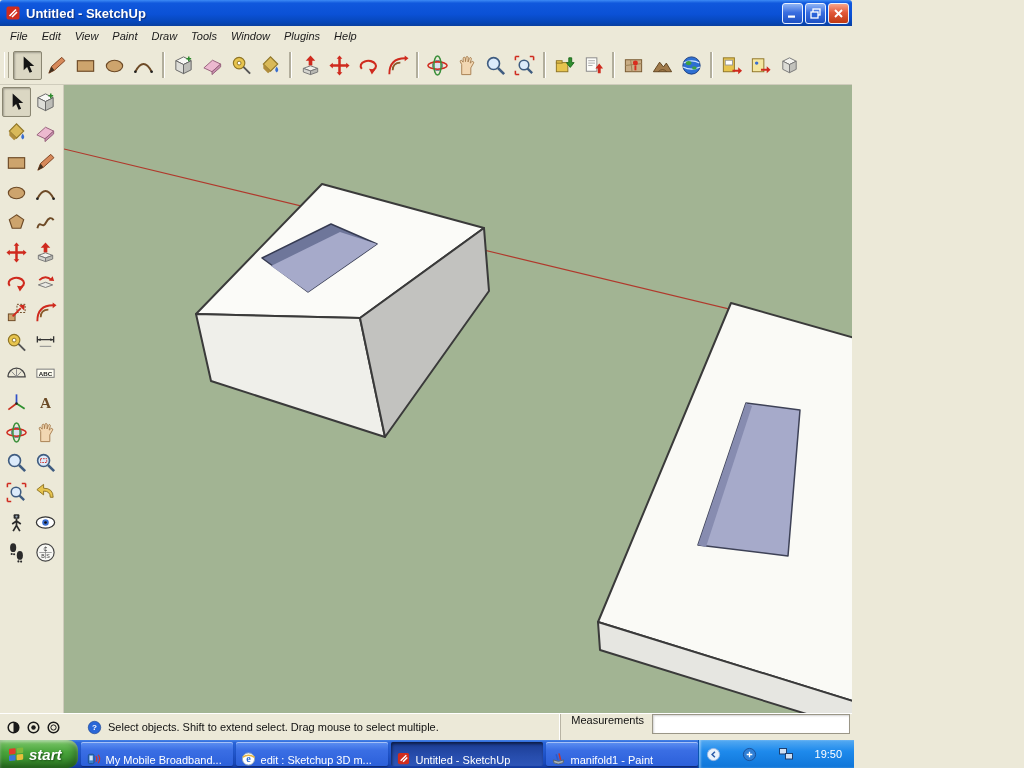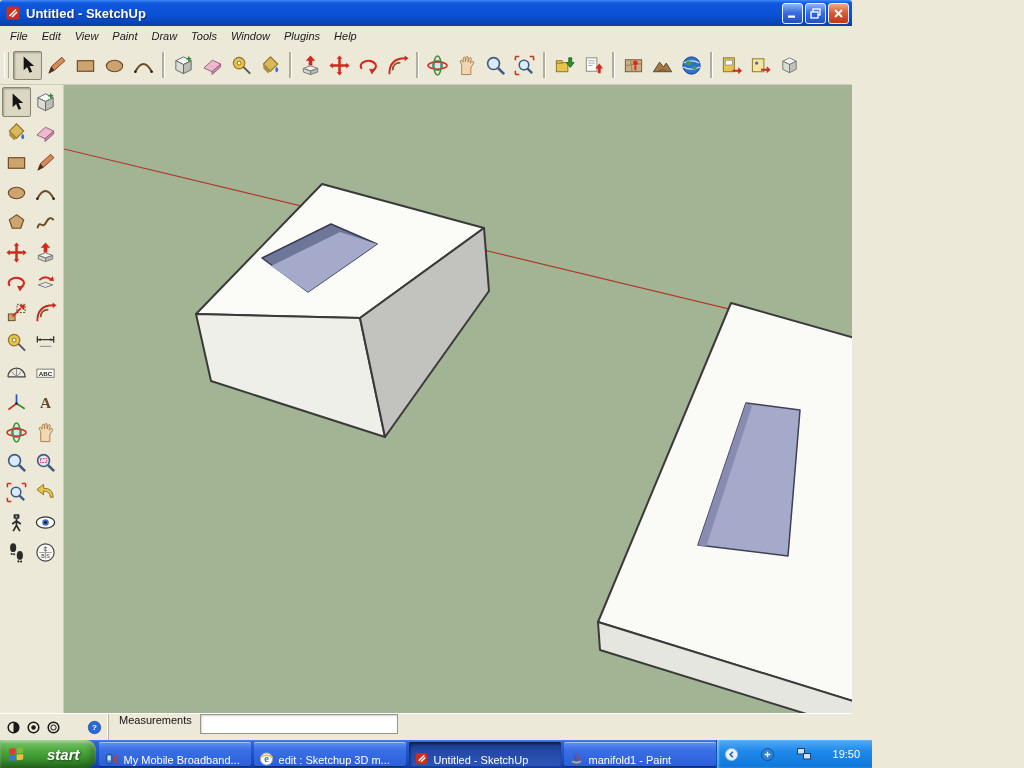--- a/index.html
+++ b/index.html
@@ -47,21 +47,21 @@
   .sb-help{margin:0 6px 0 18px;display:flex;}
   .sb-hint{flex:1;white-space:nowrap;overflow:hidden;}
   .measure-pane{display:flex;align-items:flex-start;height:100%;border-left:1px solid #b8b4a4;box-shadow:-1px 0 0 #fff;padding-left:10px;}
   .measure-label{margin-right:8px;}
   .measure-box{width:198px;height:20px;background:#fff;border:1px solid #9a9687;box-shadow:inset 1px 1px 2px rgba(0,0,0,.18);
     margin-right:2px;font-size:11px;display:flex;align-items:center;padding:0 4px;box-sizing:border-box;}
 
   
   .taskbar{height:28px;flex:0 0 28px;display:flex;align-items:stretch;
     background:linear-gradient(180deg,#4584e8 0%,#2a64d8 9%,#2056cd 45%,#1847b8 84%,#12379a 100%);}
-  .startbtn{flex:0 0 auto;display:flex;align-items:center;gap:22px;padding:0 16px 0 8px;border:none;
+  .startbtn{flex:0 0 auto;display:flex;align-items:center;gap:4px;padding:0 16px 0 8px;border:none;
     background:linear-gradient(180deg,#7ec96c,#4aa53c 42%,#2e8324);border-radius:0 10px 10px 0;
     color:#fff;font-style:italic;font-weight:bold;font-size:15px;text-shadow:1px 1px 2px #1c4f17;
     box-shadow:inset -3px -4px 8px rgba(0,0,0,.32), inset 0 2px 3px rgba(255,255,255,.45);}
   .task{width:152px;flex:0 0 152px;margin:2px 0 2px 3px;border:none;border-radius:2px;
     background:linear-gradient(180deg,#5d90f2,#3a6ee4 35%,#2c60da);
     box-shadow:inset 0 1px 0 rgba(255,255,255,.45), 0 1px 1px rgba(0,0,0,.3);
     color:#fff;font-size:11px;display:flex;align-items:flex-end;gap:5px;padding:0 5px;overflow:hidden;white-space:nowrap;text-align:left;}
   .task span{overflow:hidden;text-overflow:ellipsis;}
   .task.active{background:linear-gradient(180deg,#1b3c92,#274dad 60%,#2d55b8);
     box-shadow:inset 1px 2px 3px rgba(0,0,0,.55);}
@@ -509,20 +509,21 @@
             <circle cx="12" cy="12" r="4.2" fill="none" stroke="#1a1a1a" stroke-width="1.6"></circle>
           </svg>
         </button>
     </span>
     <span class="sb-help">
         <svg width="15" height="15" viewBox="0 0 24 24">
           <circle cx="12" cy="12" r="10" fill="#2a67d8" stroke="#17408f"></circle>
           <text x="12" y="16.5" text-anchor="middle" font-size="13" font-weight="bold" fill="#fff" font-family="Liberation Sans,sans-serif">?</text>
         </svg>
       </span>
+    <span class="sb-hint">Select objects. Shift to extend select. Drag mouse to select multiple.</span>
     <span class="measure-pane">
       <span class="measure-label">Measurements</span>
       <span class="measure-box"></span>
     </span>
   </div>
 
   <div class="taskbar">
     <button class="startbtn">
       <svg width="17" height="17" viewBox="0 0 17 17">
           <g transform="skewY(-6) translate(0,1)">

